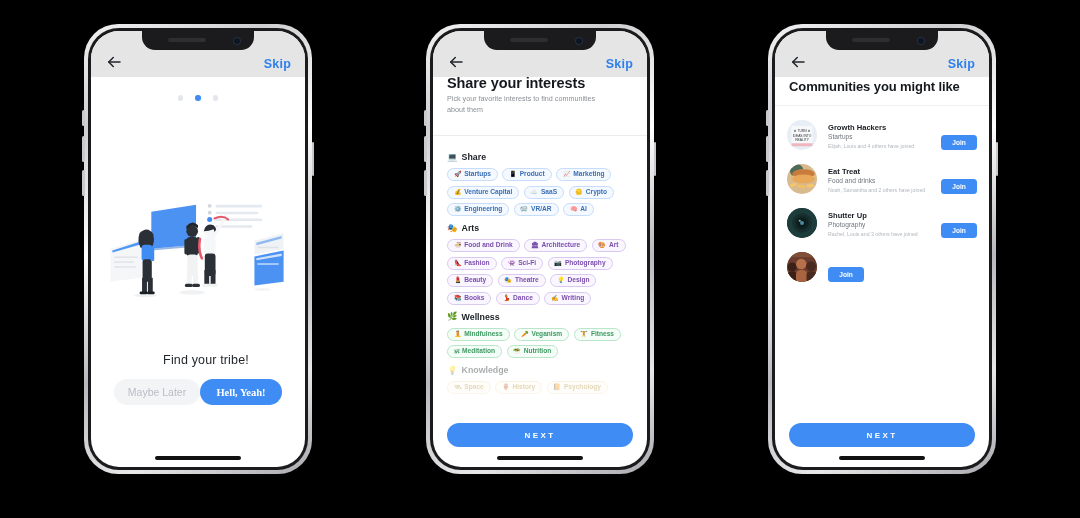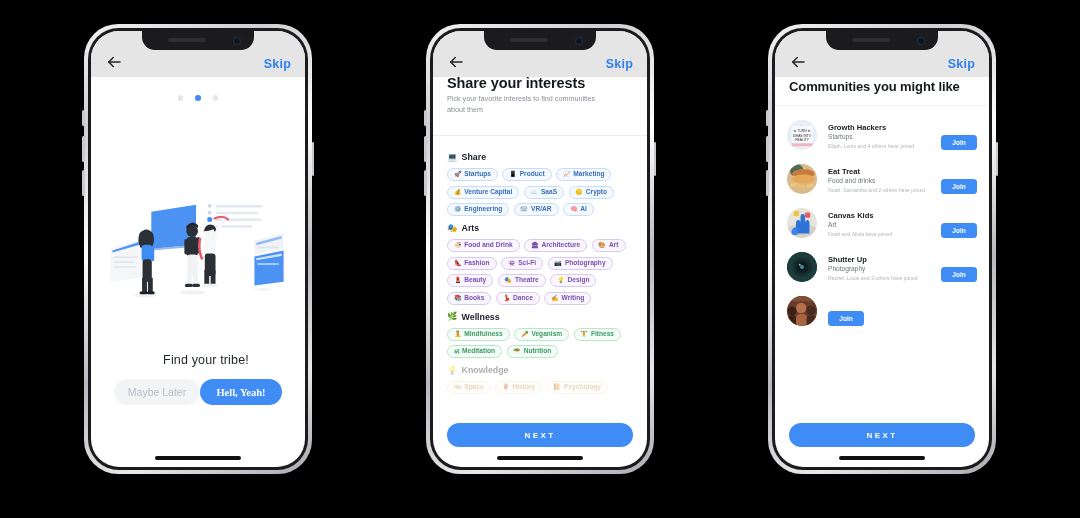--- a/index.html
+++ b/index.html
@@ -493,36 +493,20 @@
                 </svg></div>
               <div class="rinfo">
                 <div class="rname">Eat Treat</div>
                 <div class="rcat">Food and drinks</div>
                 <div class="rmeta">Noah, Samantha and 2 others have joined</div>
               </div>
               <button class="btn-join">Join</button>
             </div>
             <div class="row">
               <div class="avatar"><svg viewBox="0 0 40 40" width="100%" height="100%">
-                  <rect width="40" height="40" fill="#e7e4de"></rect>
-                  <ellipse cx="20" cy="33" rx="22" ry="12" fill="#d5d1ca"></ellipse>
-                  <path d="M12 34 L12 20 q0 -4 3 -4 q3 0 3 4 l0 -8 q0 -4 3 -4 q3 0 3 4 l0 9 q0 -5 3 -5 q3 0 3 5 l0 13z" fill="#2f72d8"></path>
-                  <path d="M6 36 q-1 -8 4 -10 q3 -1 4 2 l0 8z" fill="#3c84ea"></path>
-                  <rect x="9" y="4" width="7" height="7" rx="1.6" fill="#f2c53d"></rect>
-                  <rect x="24" y="6" width="7" height="7" rx="1.6" fill="#e8596b"></rect>
-                </svg></div>
-              <div class="rinfo">
-                <div class="rname">Canvas Kids</div>
-                <div class="rcat">Art</div>
-                <div class="rmeta">Noah and Alivia have joined</div>
-              </div>
-              <button class="btn-join">Join</button>
-            </div>
-            <div class="row">
-              <div class="avatar"><svg viewBox="0 0 40 40" width="100%" height="100%">
                   <rect width="40" height="40" fill="#1d3b3a"></rect>
                   <circle cx="20" cy="20" r="20" fill="#1c3d3c"></circle>
                   <circle cx="20" cy="20" r="13" fill="#17302f"></circle>
                   <circle cx="20" cy="20" r="9" fill="#0f2322"></circle>
                   <circle cx="20" cy="20" r="5.5" fill="#0a1a1a"></circle>
                   <circle cx="20" cy="20" r="2.6" fill="#5ea8c9" opacity=".8"></circle>
                   <circle cx="17" cy="17" r="1.4" fill="#dff0f6" opacity=".7"></circle>
                 </svg></div>
               <div class="rinfo">
                 <div class="rname">Shutter Up</div>

